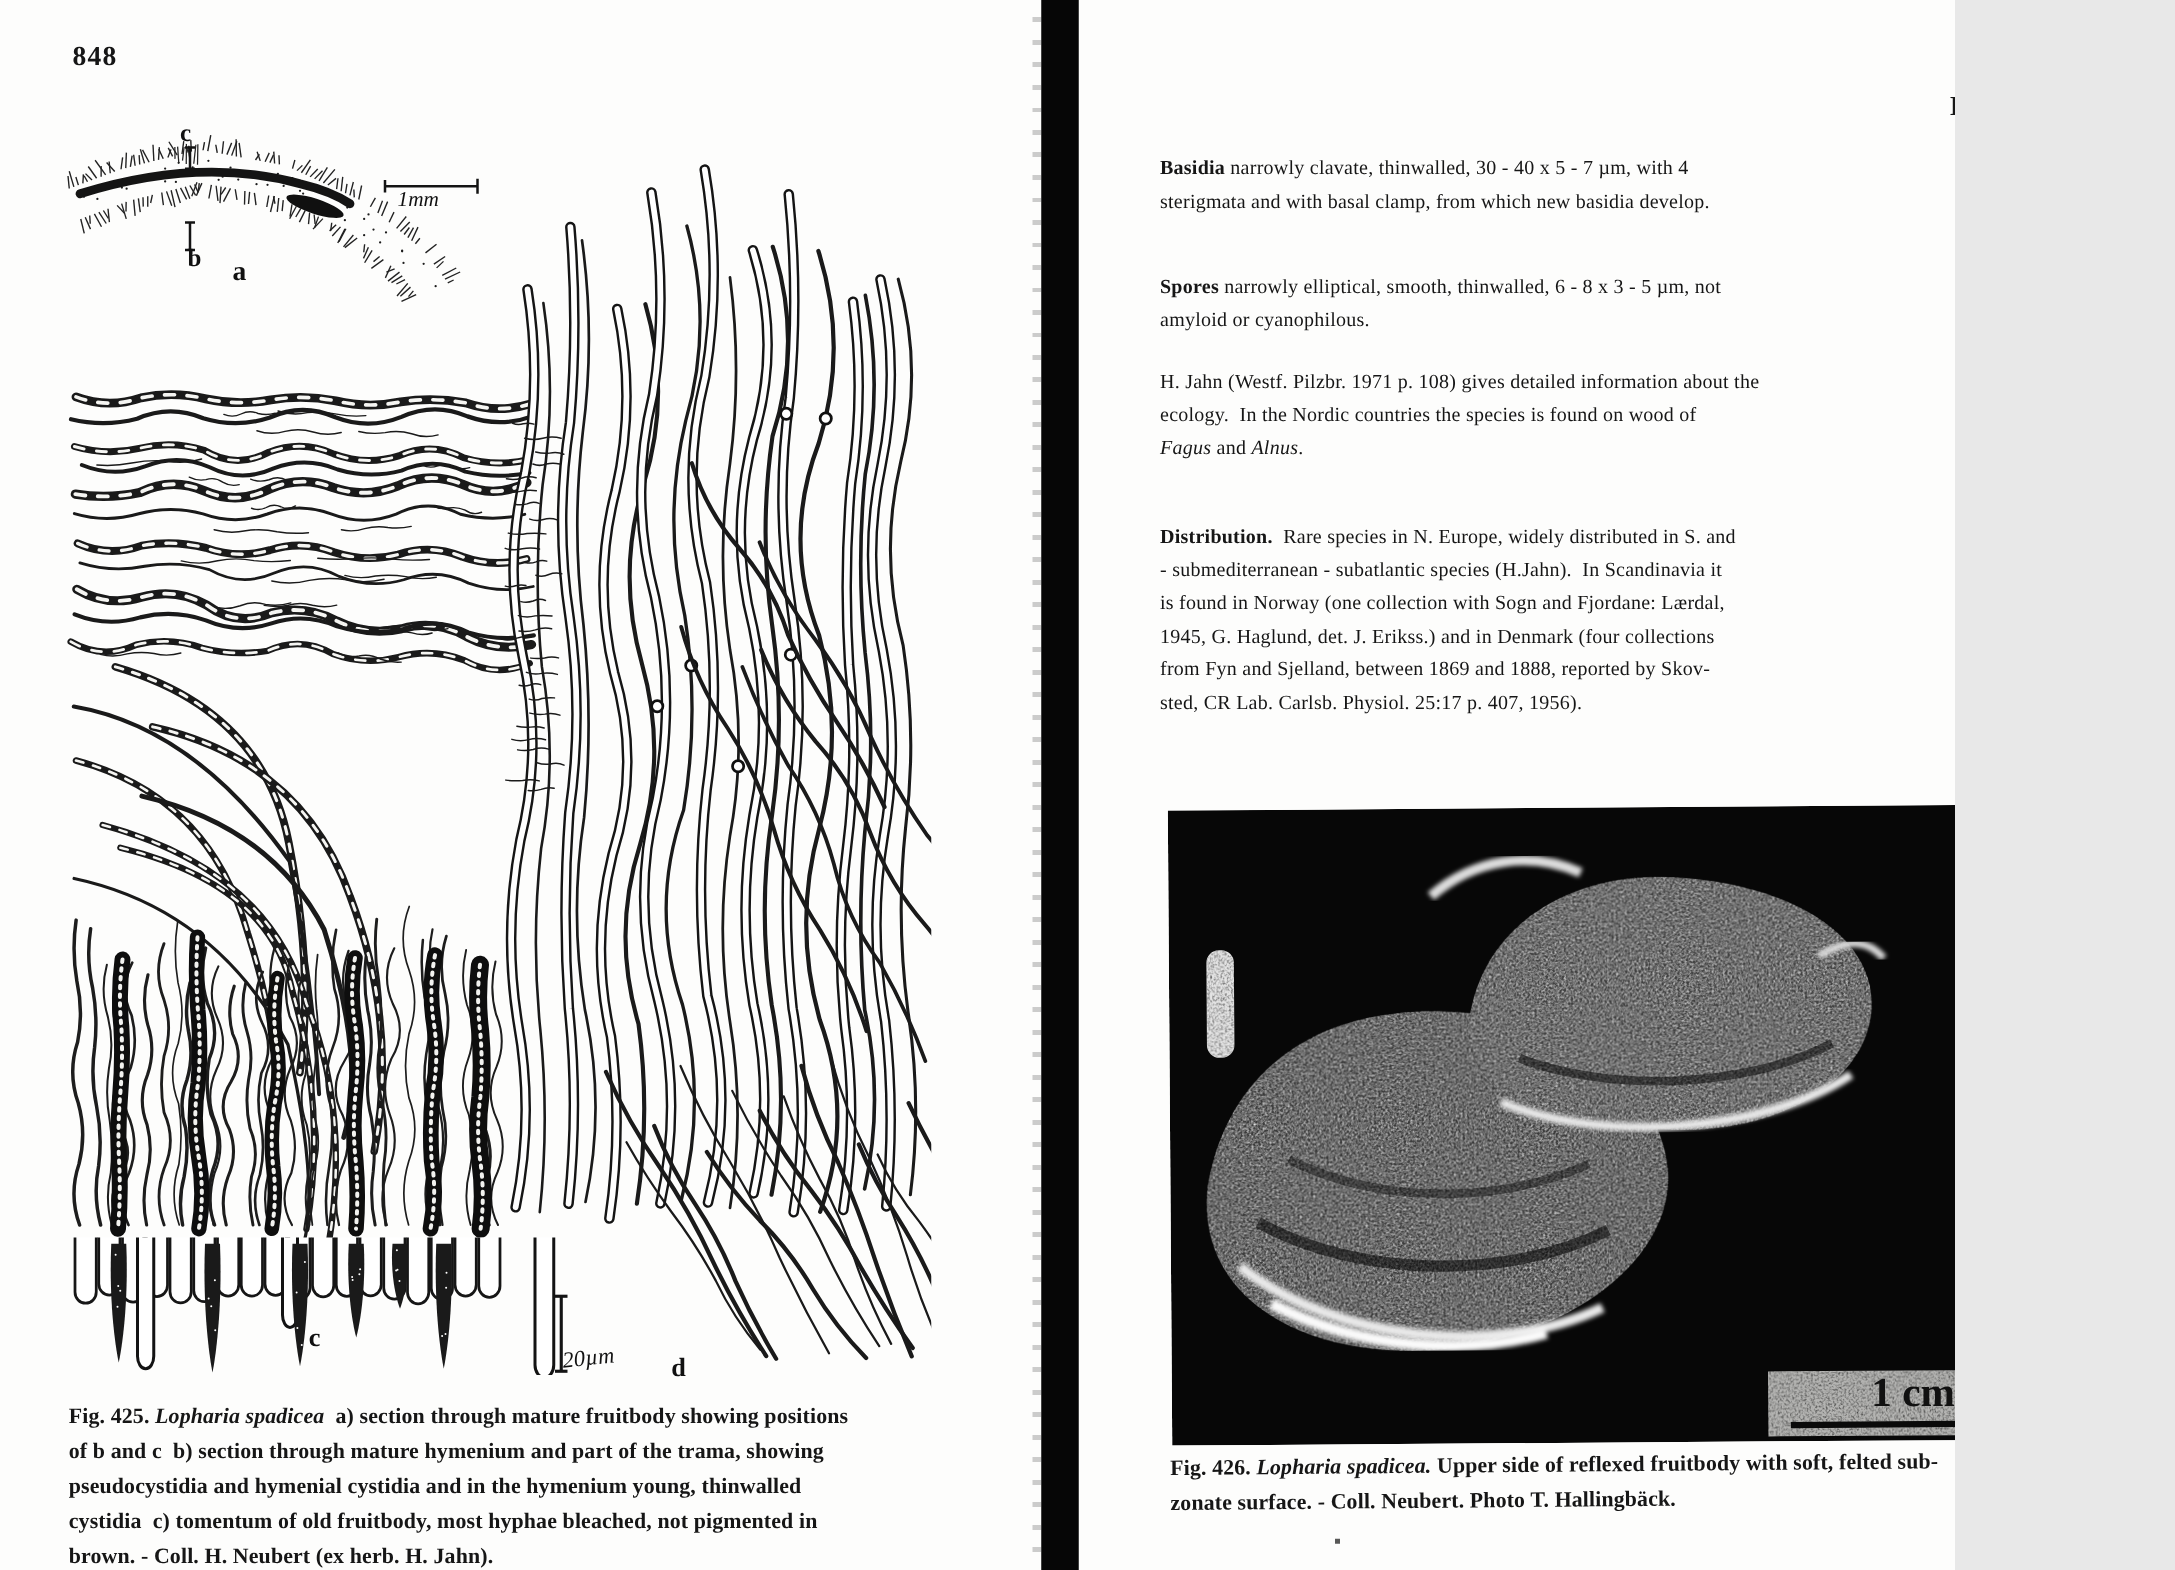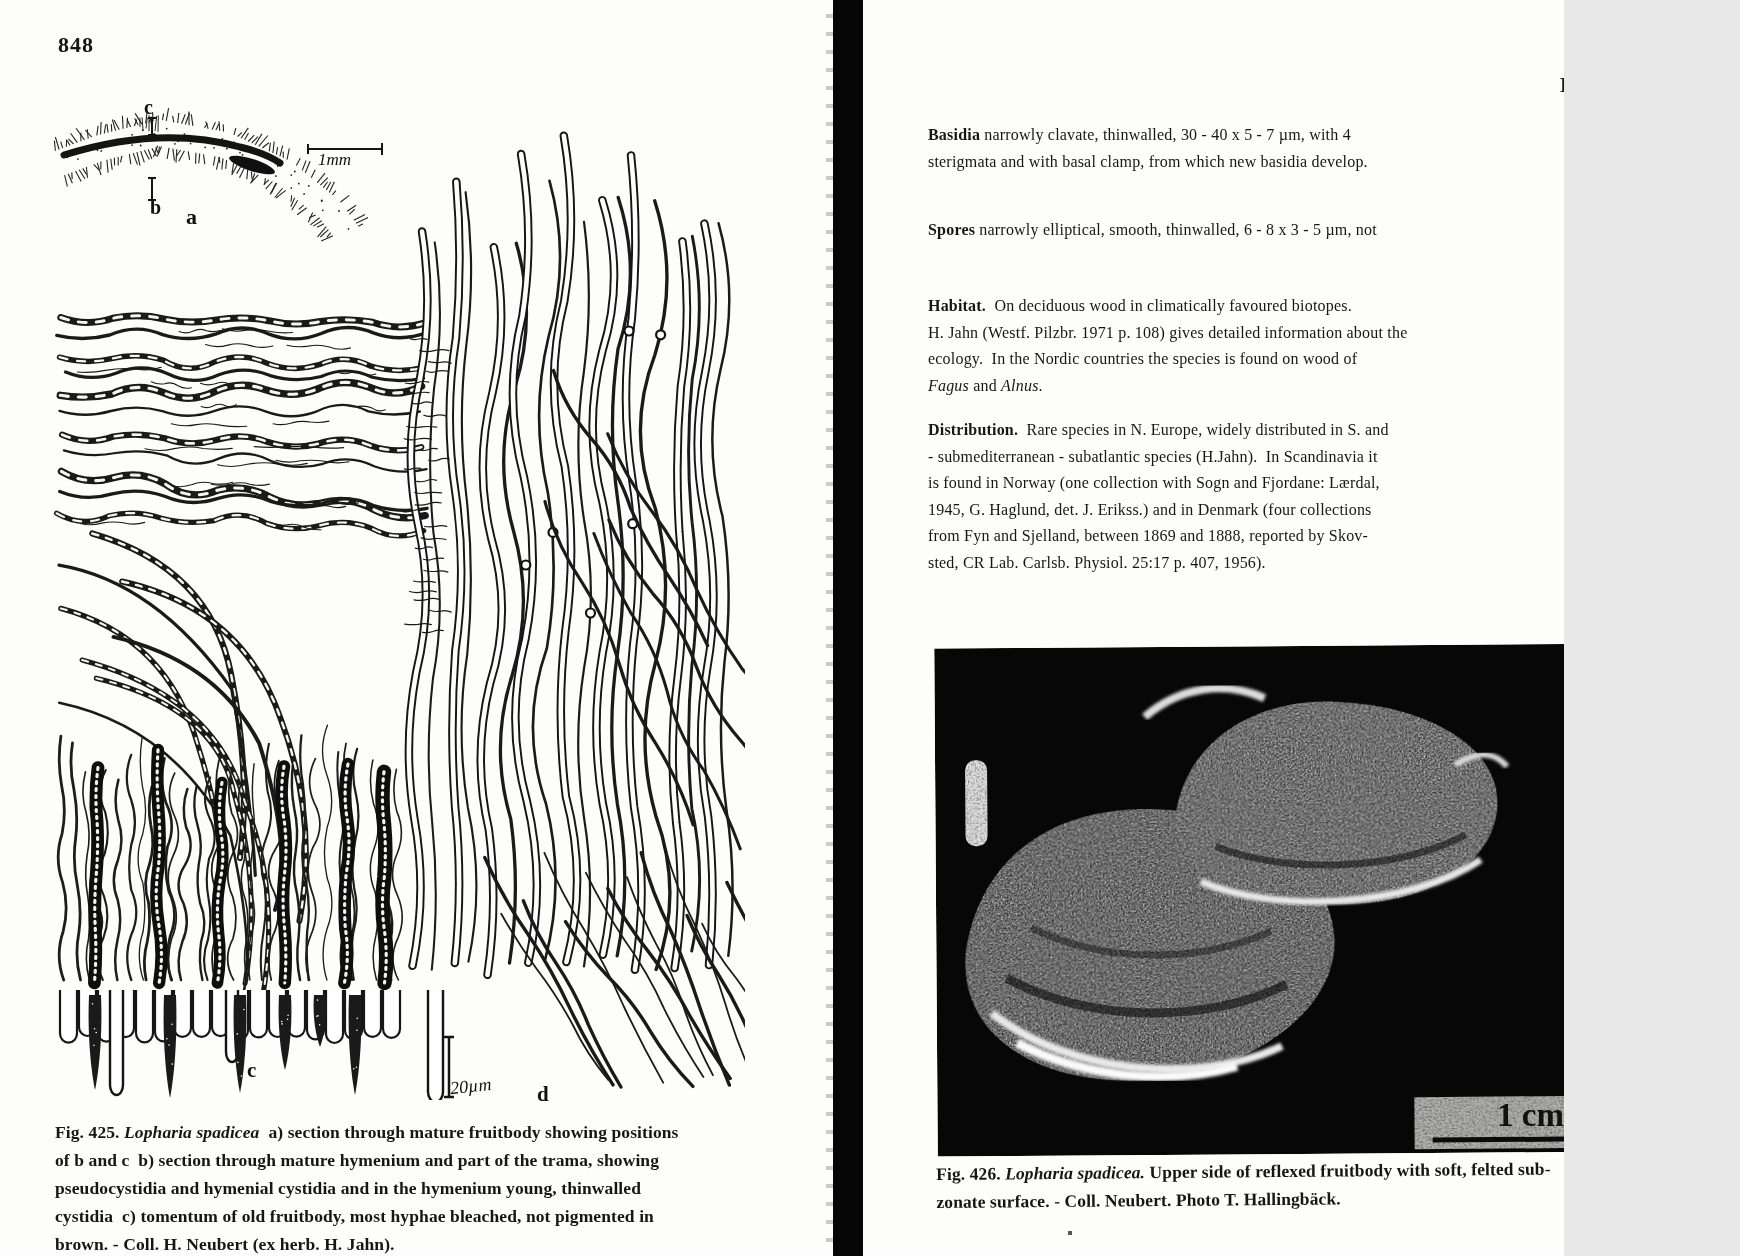--- a/index.html
+++ b/index.html
@@ -476,23 +476,23 @@
 
   <div class="abs pagenum" style="left:1430px;top:33px;width:200px;text-align:right;">849</div>
   <div class="abs runhead" style="left:1300px;top:72px;width:348px;">Lopharia</div>
 
   <div class="abs body-text" style="left:928px;top:122px;">
       <div class="tline"><span class="b">Basidia</span><span> narrowly clavate, thinwalled, 30 - 40 x 5 - 7 µm, with 4</span></div>
       <div class="tline"><span>sterigmata and with basal clamp, from which new basidia develop.</span></div>
     </div>
   <div class="abs body-text" style="left:928px;top:217px;">
       <div class="tline"><span class="b">Spores</span><span> narrowly elliptical, smooth, thinwalled, 6 - 8 x 3 - 5 µm, not</span></div>
+      <div class="tline"><span>amyloid or cyanophilous.</span></div>
     </div>
   <div class="abs body-text" style="left:928px;top:293px;">
-      <div class="tline"><span class="b">Habitat.</span><span>  On deciduous wood in climatically favoured biotopes.</span></div>
       <div class="tline"><span>H. Jahn (Westf. Pilzbr. 1971 p. 108) gives detailed information about the</span></div>
       <div class="tline"><span>ecology.  In the Nordic countries the species is found on wood of</span></div>
       <div class="tline"><span class="i">Fagus</span><span> and </span><span class="i">Alnus</span><span>.</span></div>
     </div>
   <div class="abs body-text" style="left:928px;top:417px;">
       <div class="tline"><span class="b">Distribution.</span><span>  Rare species in N. Europe, widely distributed in S. and</span></div>
       <div class="tline"><span>- submediterranean - subatlantic species (H.Jahn).  In Scandinavia it</span></div>
       <div class="tline"><span>is found in Norway (one collection with Sogn and Fjordane: Lærdal,</span></div>
       <div class="tline"><span>1945, G. Haglund, det. J. Erikss.) and in Denmark (four collections</span></div>
       <div class="tline"><span>from Fyn and Sjelland, between 1869 and 1888, reported by Skov-</span></div>

